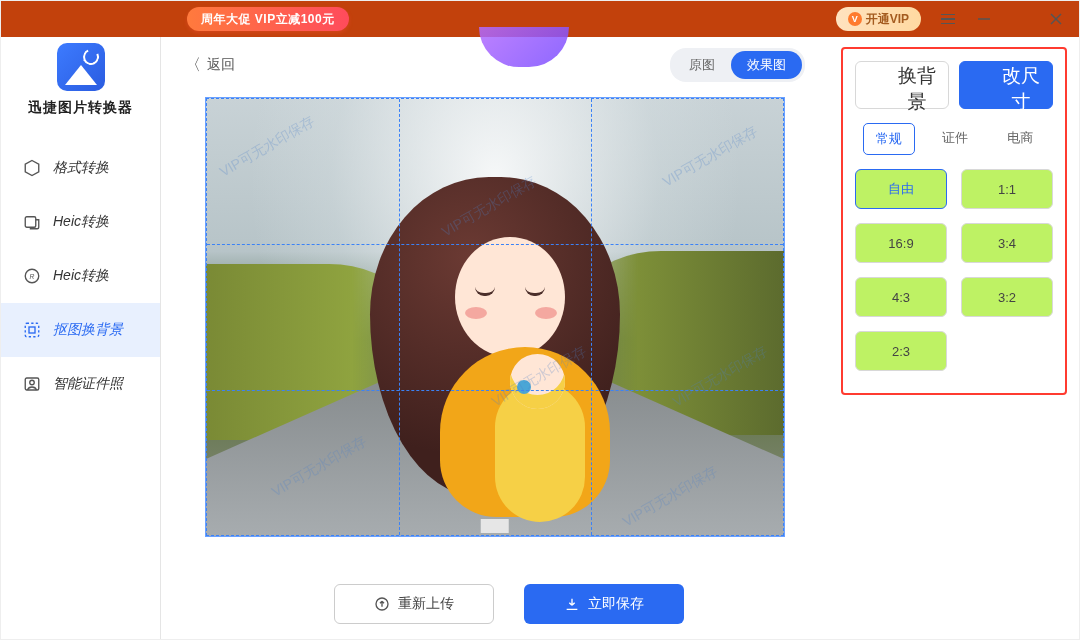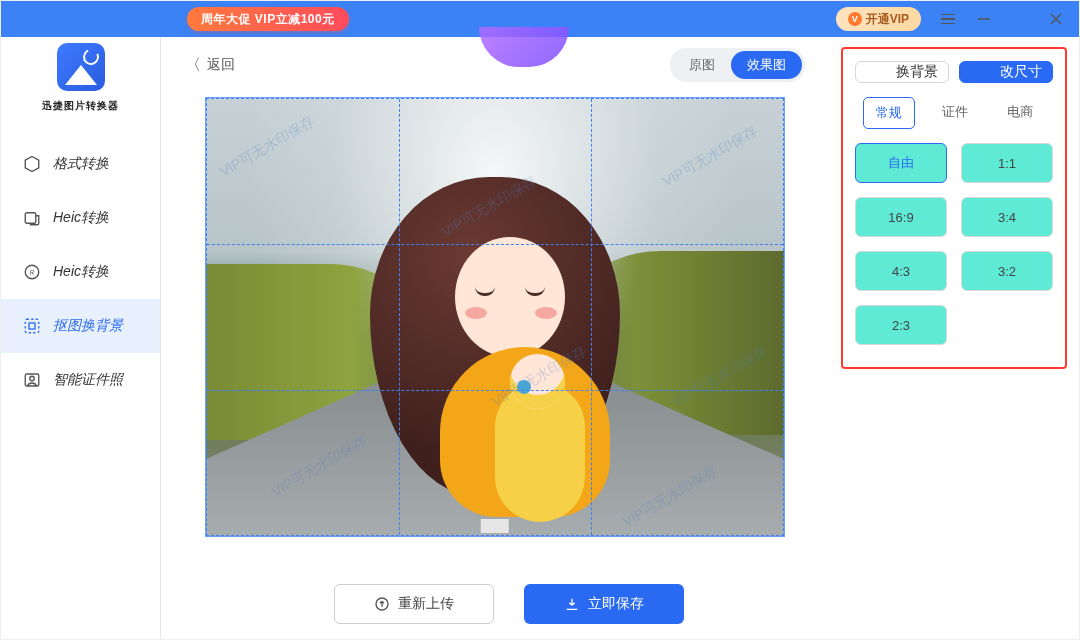--- a/index.html
+++ b/index.html
@@ -10,21 +10,21 @@
     --border:#e5e5e5;
     --bg:#f5f6f8;
     --sidebar-w:160px;
     --panel-w:250px;
   }
   *{box-sizing:border-box;font-family:"Microsoft YaHei","PingFang SC",sans-serif;}
   html,body{margin:0;padding:0;width:1080px;height:640px;overflow:hidden;background:#fff;}
   .app{width:1080px;height:640px;display:flex;flex-direction:column;border:1px solid #eee;}
 
   
-  .titlebar{height:36px;display:flex;align-items:center;justify-content:space-between;padding:0 6px;background:#3b82f6;}
+  .titlebar{height:36px;display:flex;align-items:center;justify-content:space-between;padding:0 6px;background:#c2410c;}
   .promo{margin-left:180px;display:flex;align-items:center;height:24px;border-radius:12px;padding:0 14px;background:linear-gradient(90deg,#ff7a3d,#ff4b5c);color:#fff;font-size:12px;font-weight:600;letter-spacing:.5px;box-shadow:0 2px 4px rgba(255,80,60,.3);}
   .win-right{display:flex;align-items:center;gap:18px;margin-right:8px;}
   .vip-btn{display:flex;align-items:center;gap:4px;height:24px;border-radius:12px;padding:0 12px;background:linear-gradient(90deg,#ffe2bf,#ffd9a1);color:#a45b1f;font-size:12px;font-weight:600;cursor:pointer;}
   .vip-badge{width:14px;height:14px;border-radius:50%;background:#ff7a2d;color:#fff;font-size:9px;display:flex;align-items:center;justify-content:center;font-weight:700;}
   .win-icon{width:18px;height:18px;display:flex;align-items:center;justify-content:center;color:#555;cursor:pointer;font-size:14px;}
   .win-icon.x svg,.win-icon svg{display:block;}
   .hamburger{display:flex;flex-direction:column;gap:3px;}
   .hamburger span{width:14px;height:1.5px;background:#555;display:block;}
   
   
@@ -32,21 +32,21 @@
 
   
   .body{flex:1;display:flex;min-height:0;}
 
   
   .sidebar{width:var(--sidebar-w);border-right:1px solid var(--border);display:flex;flex-direction:column;align-items:stretch;padding-top:6px;}
   .logo-wrap{display:flex;flex-direction:column;align-items:center;gap:8px;margin-bottom:24px;}
   .logo{width:48px;height:48px;border-radius:10px;background:linear-gradient(135deg,#3d7bff,#2a5ce0);position:relative;overflow:hidden;}
   .logo::before{content:"";position:absolute;left:8px;bottom:6px;border-left:16px solid transparent;border-right:16px solid transparent;border-bottom:20px solid #fff;}
   .logo::after{content:"";position:absolute;right:6px;top:6px;width:12px;height:12px;border:2px solid #fff;border-radius:50%;border-top-color:transparent;transform:rotate(20deg);}
-  .app-title{font-size:10px;font-weight:700;color:#222;letter-spacing:1px;}
+  .app-title{font-size:14px;font-weight:700;color:#222;letter-spacing:1px;}
 
   .nav{display:flex;flex-direction:column;}
   .nav-item{display:flex;align-items:center;gap:12px;height:54px;padding:0 22px;font-size:14px;color:var(--text);cursor:pointer;font-style:italic;}
   .nav-item .nic{width:18px;height:18px;display:flex;align-items:center;justify-content:center;color:#555;}
   .nav-item.active{background:var(--blue-light);color:var(--blue);}
   .nav-item.active .nic{color:var(--blue);}
   .nic svg{display:block;}
 
   
   .main{flex:1;display:flex;flex-direction:column;position:relative;min-width:0;}
@@ -88,28 +88,28 @@
   .actions{height:70px;display:flex;align-items:center;justify-content:center;gap:30px;}
   .btn{height:40px;min-width:160px;border-radius:6px;display:flex;align-items:center;justify-content:center;gap:8px;font-size:14px;cursor:pointer;}
   .btn-outline{border:1px solid #ccc;color:#444;background:#fff;margin-left:28px;}
   .btn-primary{background:var(--blue);color:#fff;}
   .btn .bic{width:16px;height:16px;display:flex;align-items:center;justify-content:center;}
 
   
   .panel{width:var(--panel-w);padding:10px 12px 0;position:relative;}
   .panel-inner{border:2px solid #ff3b30;border-radius:4px;padding:12px 12px 22px;}
   .seg{display:flex;gap:10px;margin-bottom:14px;}
-  .seg button{flex:1;height:22px;border-radius:6px;font-size:14px;cursor:pointer;padding-left:36px;}
+  .seg button{flex:1;height:48px;border-radius:6px;font-size:19px;cursor:pointer;padding-left:36px;}
   .seg .ghost{background:#fff;border:1px solid #d8d8d8;color:#333;}
   .seg .solid{background:var(--blue);border:1px solid var(--blue);color:#fff;}
   .tabs{display:flex;justify-content:space-around;margin-bottom:14px;}
   .tabs span{font-size:13px;color:var(--text-muted);padding:6px 12px;border-radius:5px;cursor:pointer;}
   .tabs span.on{border:1px solid var(--blue);color:var(--blue);}
   .ratio-grid{display:grid;grid-template-columns:1fr 1fr;gap:14px;}
-  .ratio{height:40px;border:1px solid #d8d8d8;border-radius:6px;display:flex;align-items:center;justify-content:center;font-size:13px;color:#444;cursor:pointer;background:#5eead4;}
+  .ratio{height:40px;border:1px solid #d8d8d8;border-radius:6px;display:flex;align-items:center;justify-content:center;font-size:13px;color:#444;cursor:pointer;background:#bef264;}
   .ratio.on{border-color:var(--blue);color:var(--blue);}
 </style>
 </head>
 <body>
 
 <div class="app">
 
   <div class="titlebar">
     <div class="promo">周年大促 VIP立减100元</div>
     <div class="win-right">

